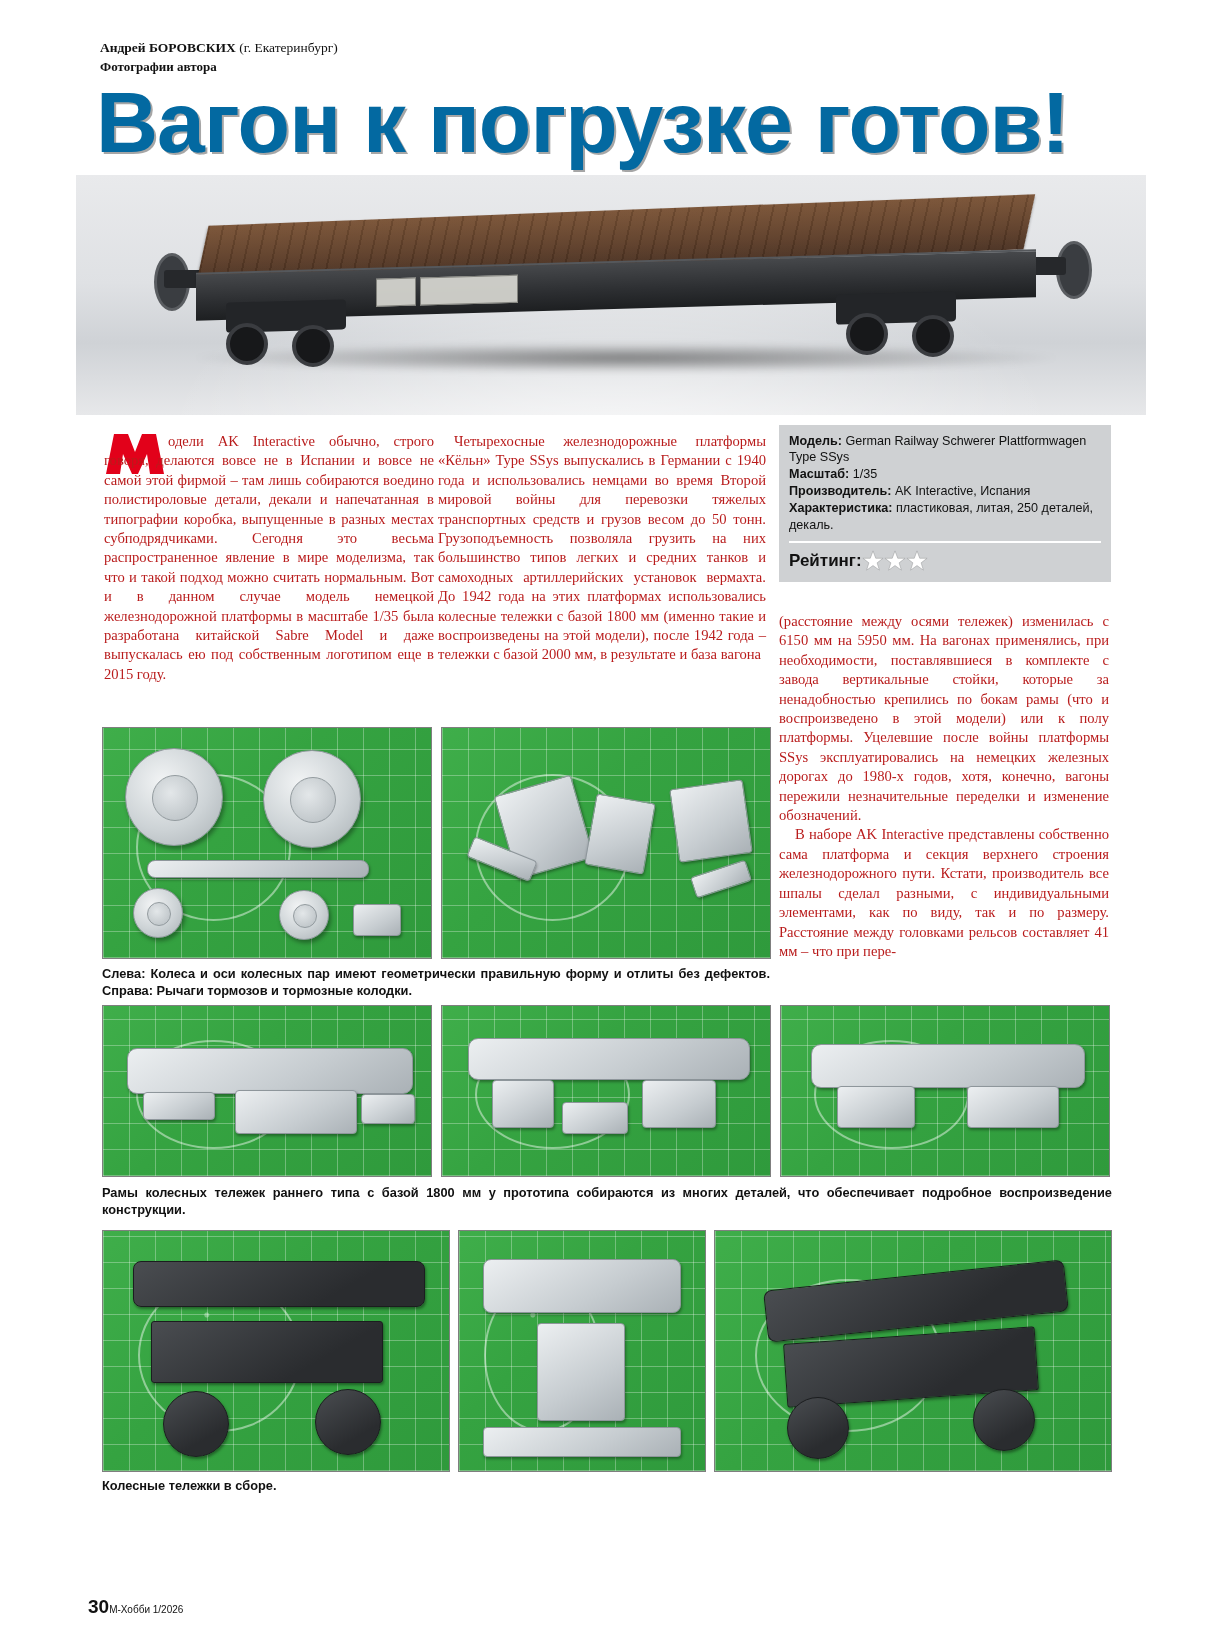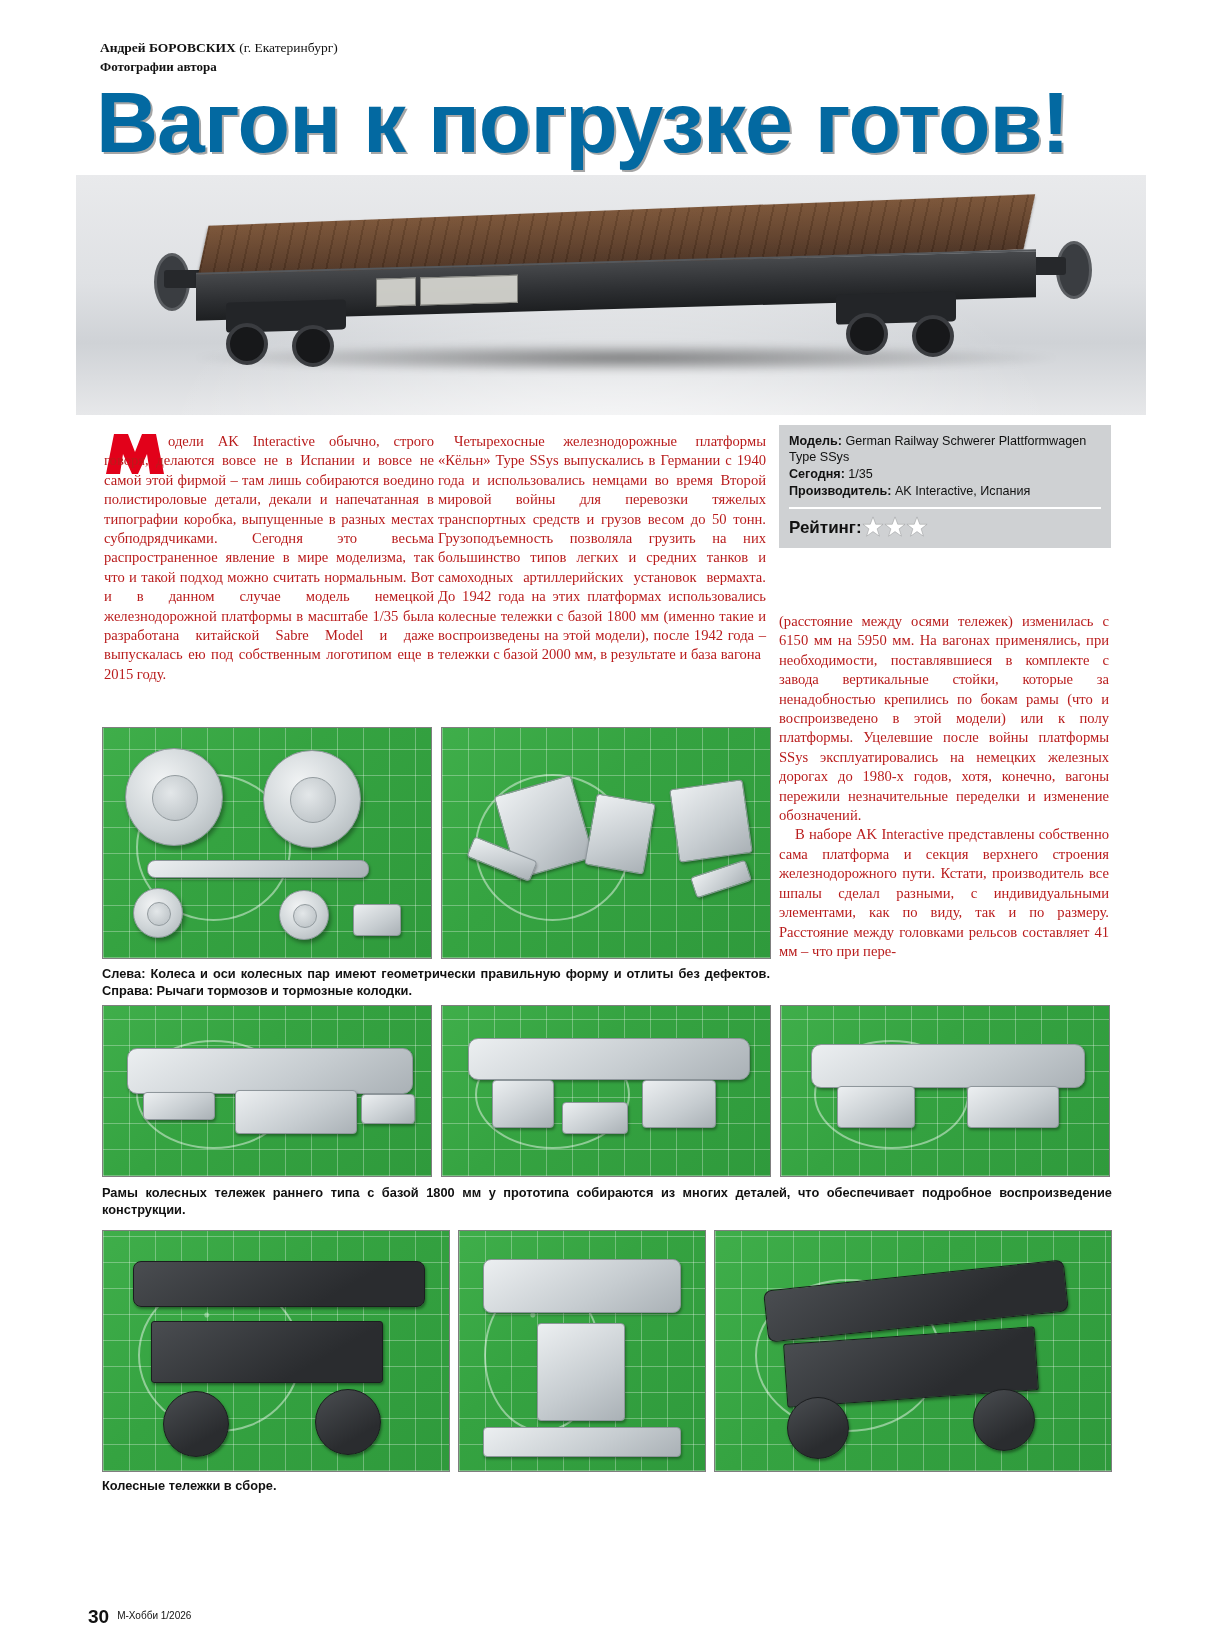--- a/index.html
+++ b/index.html
@@ -158,21 +158,21 @@
     position:absolute;left:36px;top:1480px;
     font-family:"Liberation Serif", serif;
     font-size:60px;
     color:#b9cfe0;
     opacity:.75;
     letter-spacing:1px;
     pointer-events:none;
   }
 
   
-  .footer{position:absolute;left:88px;top:1596px;display:flex;align-items:center;gap:8px;margin-top:10px;}
+  .footer{position:absolute;left:88px;top:1596px;display:flex;align-items:flex-end;gap:0;}
   .pageno{font-family:"Liberation Sans",sans-serif;font-weight:bold;font-size:19px;color:#111;}
   .issue{font-family:"Liberation Sans",sans-serif;font-size:10px;color:#111;padding-bottom:3px;}
 </style>
 </head>
 <body>
 
 <div class="page">
 
   <div class="byline">
     <div>
@@ -216,26 +216,30 @@
   <div class="col col2">
     <p style="text-indent:16px;">Четырехосные железнодорожные платформы «Кёльн» Type SSys выпускались в Германии с 1940 года и использовались немцами во время Второй мировой войны для перевозки тяжелых транспортных средств и грузов весом до 50 тонн. Грузоподъемность позволяла грузить на них большинство типов легких и средних танков и самоходных артиллерийских установок вермахта. До 1942 года на этих платформах использовались колесные тележки с базой 1800 мм (именно такие и воспроизведены на этой модели), после 1942 года – тележки с базой 2000 мм, в результате и база вагона</p>
   </div>
 
   <div class="infobox">
     <div class="row">
       <span class="k">Модель:</span>
       <span>German Railway Schwerer Plattformwagen Type SSys</span>
     </div>
     <div class="row">
-      <span class="k">Сегодня:</span>
+      <span class="k">Масштаб:</span>
       <span>1/35</span>
     </div>
     <div class="row">
       <span class="k">Производитель:</span>
       <span>AK Interactive, Испания</span>
+    </div>
+    <div class="row">
+      <span class="k">Характеристика:</span>
+      <span>пластиковая, литая, 250 деталей, декаль.</span>
     </div>
     <div class="hr"></div>
     <div class="rating">
       <span class="lbl">Рейтинг:</span>
       <span class="star">
         <svg width="22" height="22" viewBox="0 0 24 24">
             <polygon points="12,1 15,9 23,9 16.5,14 19,22 12,17 5,22 7.5,14 1,9 9,9" fill="#ffffff" stroke="#9a9c9e" stroke-width="0.6"></polygon>
           </svg>
       </span>
       <span class="star">

